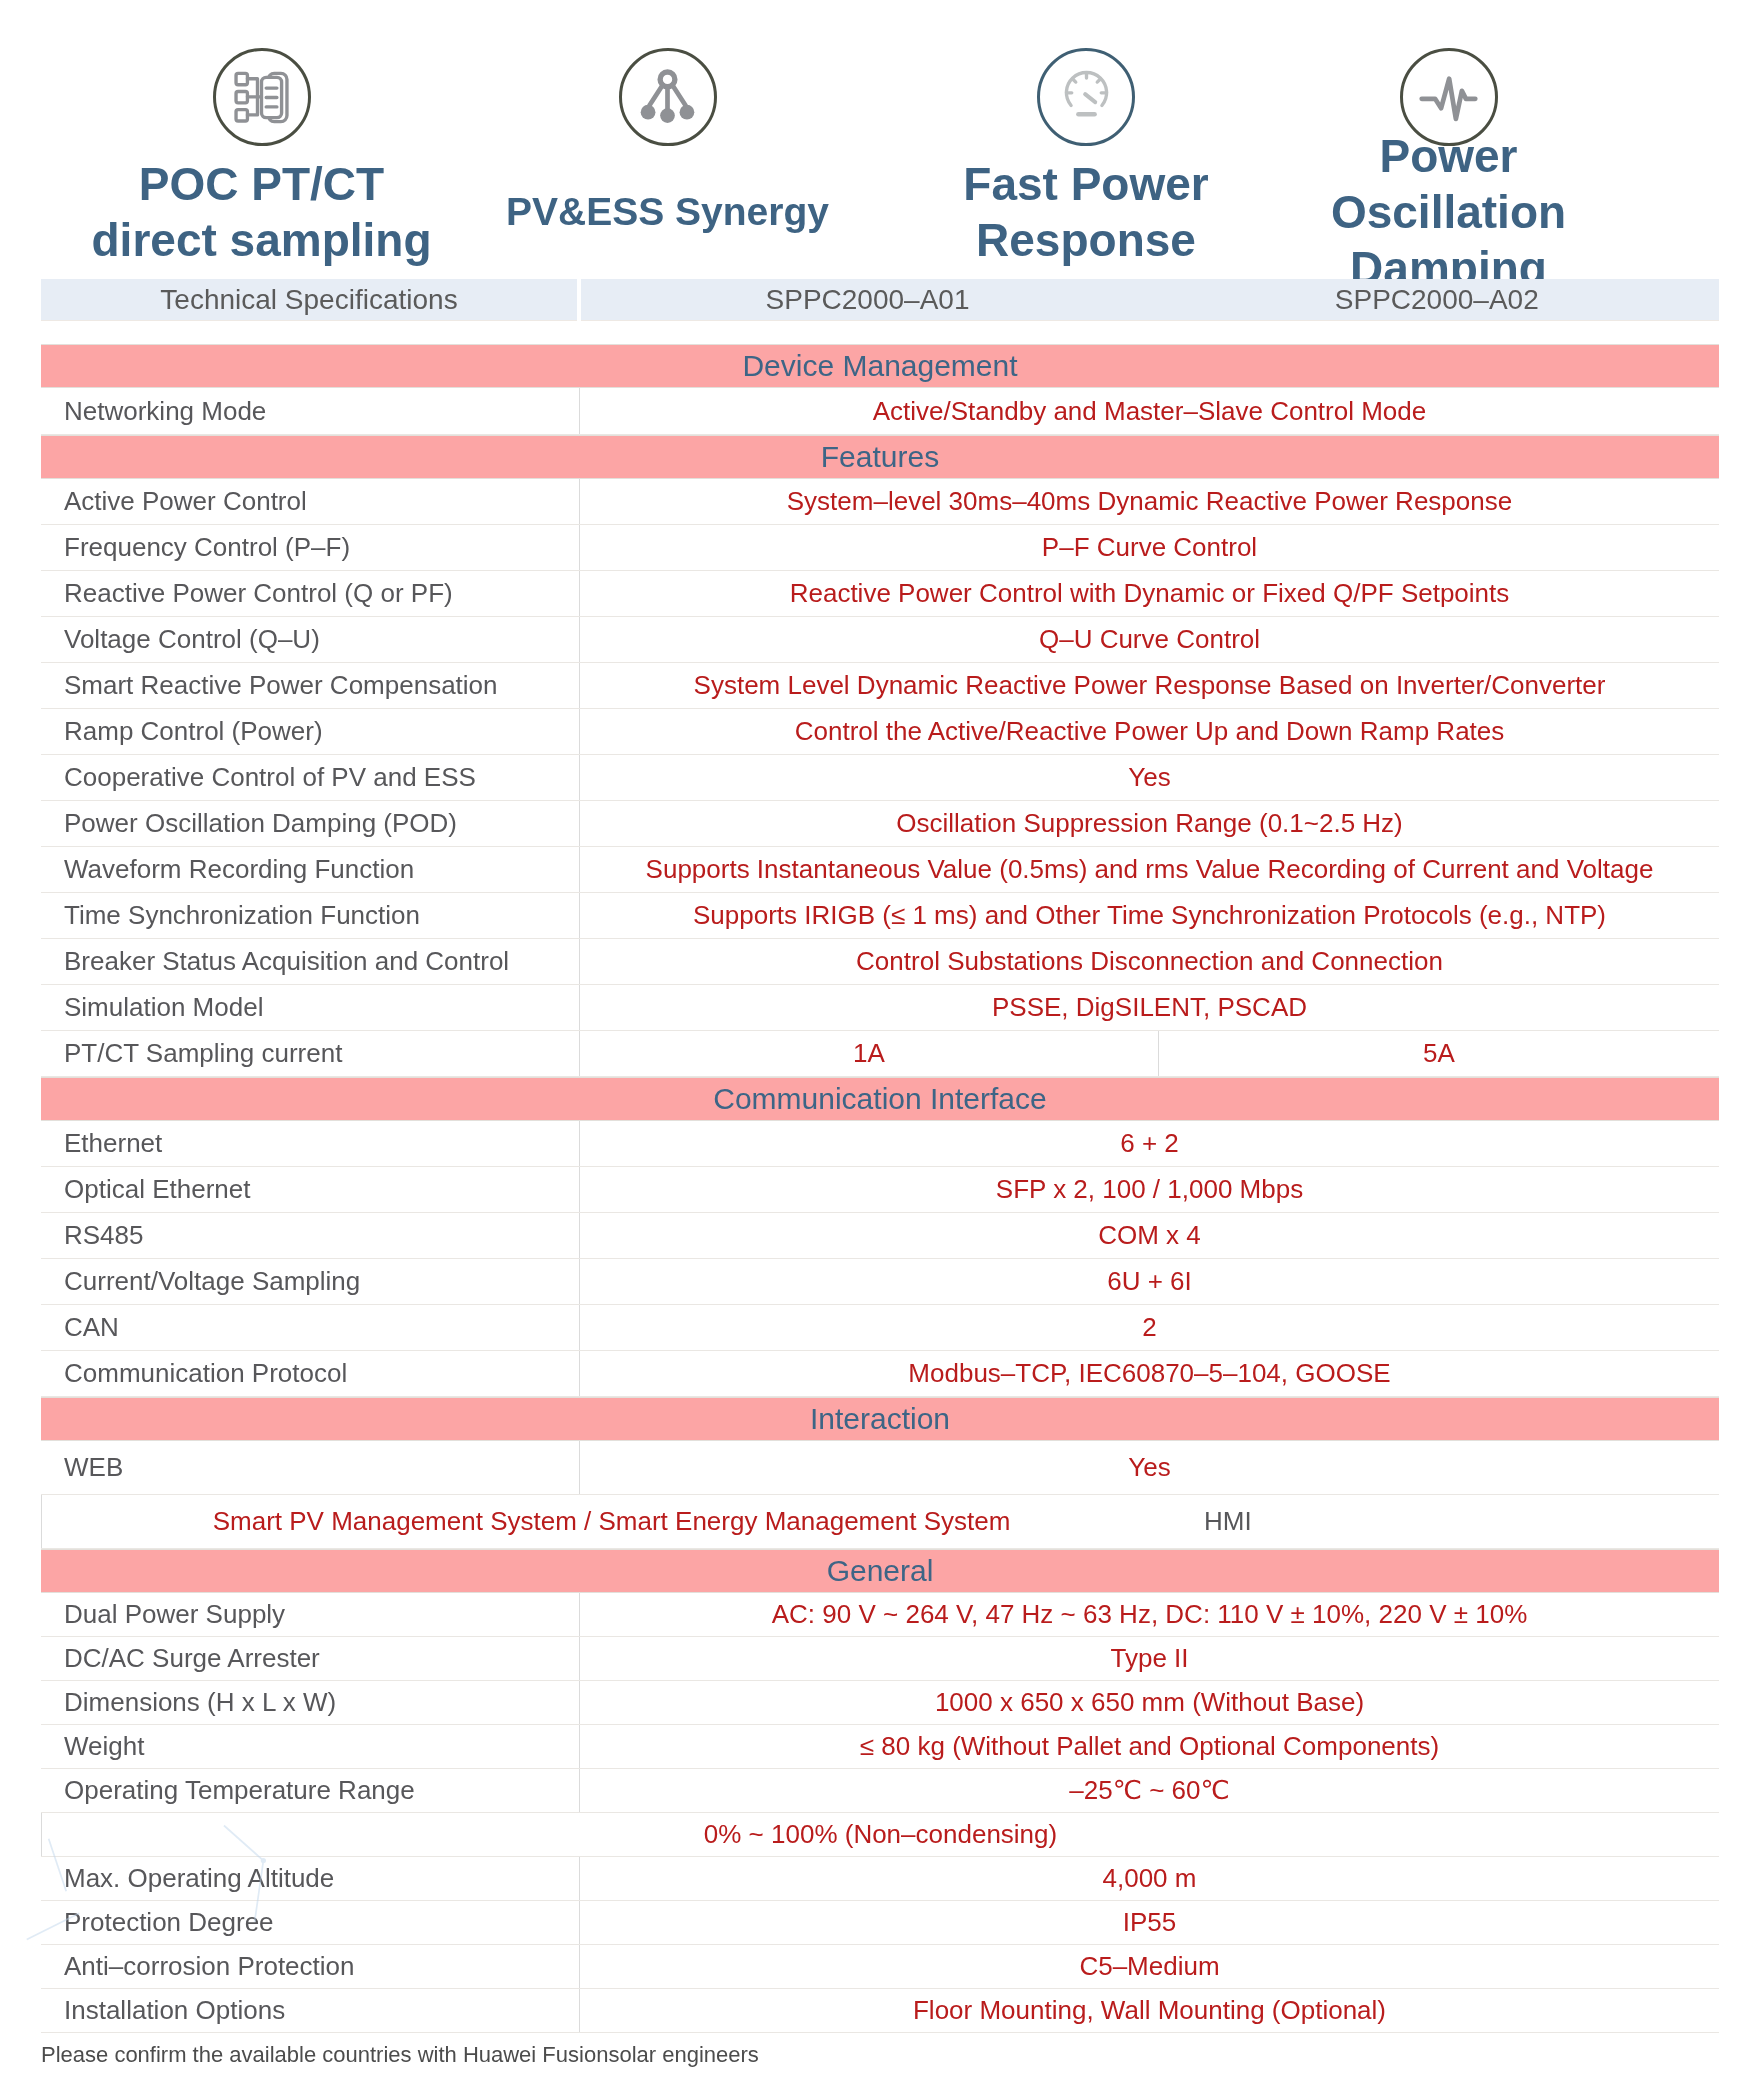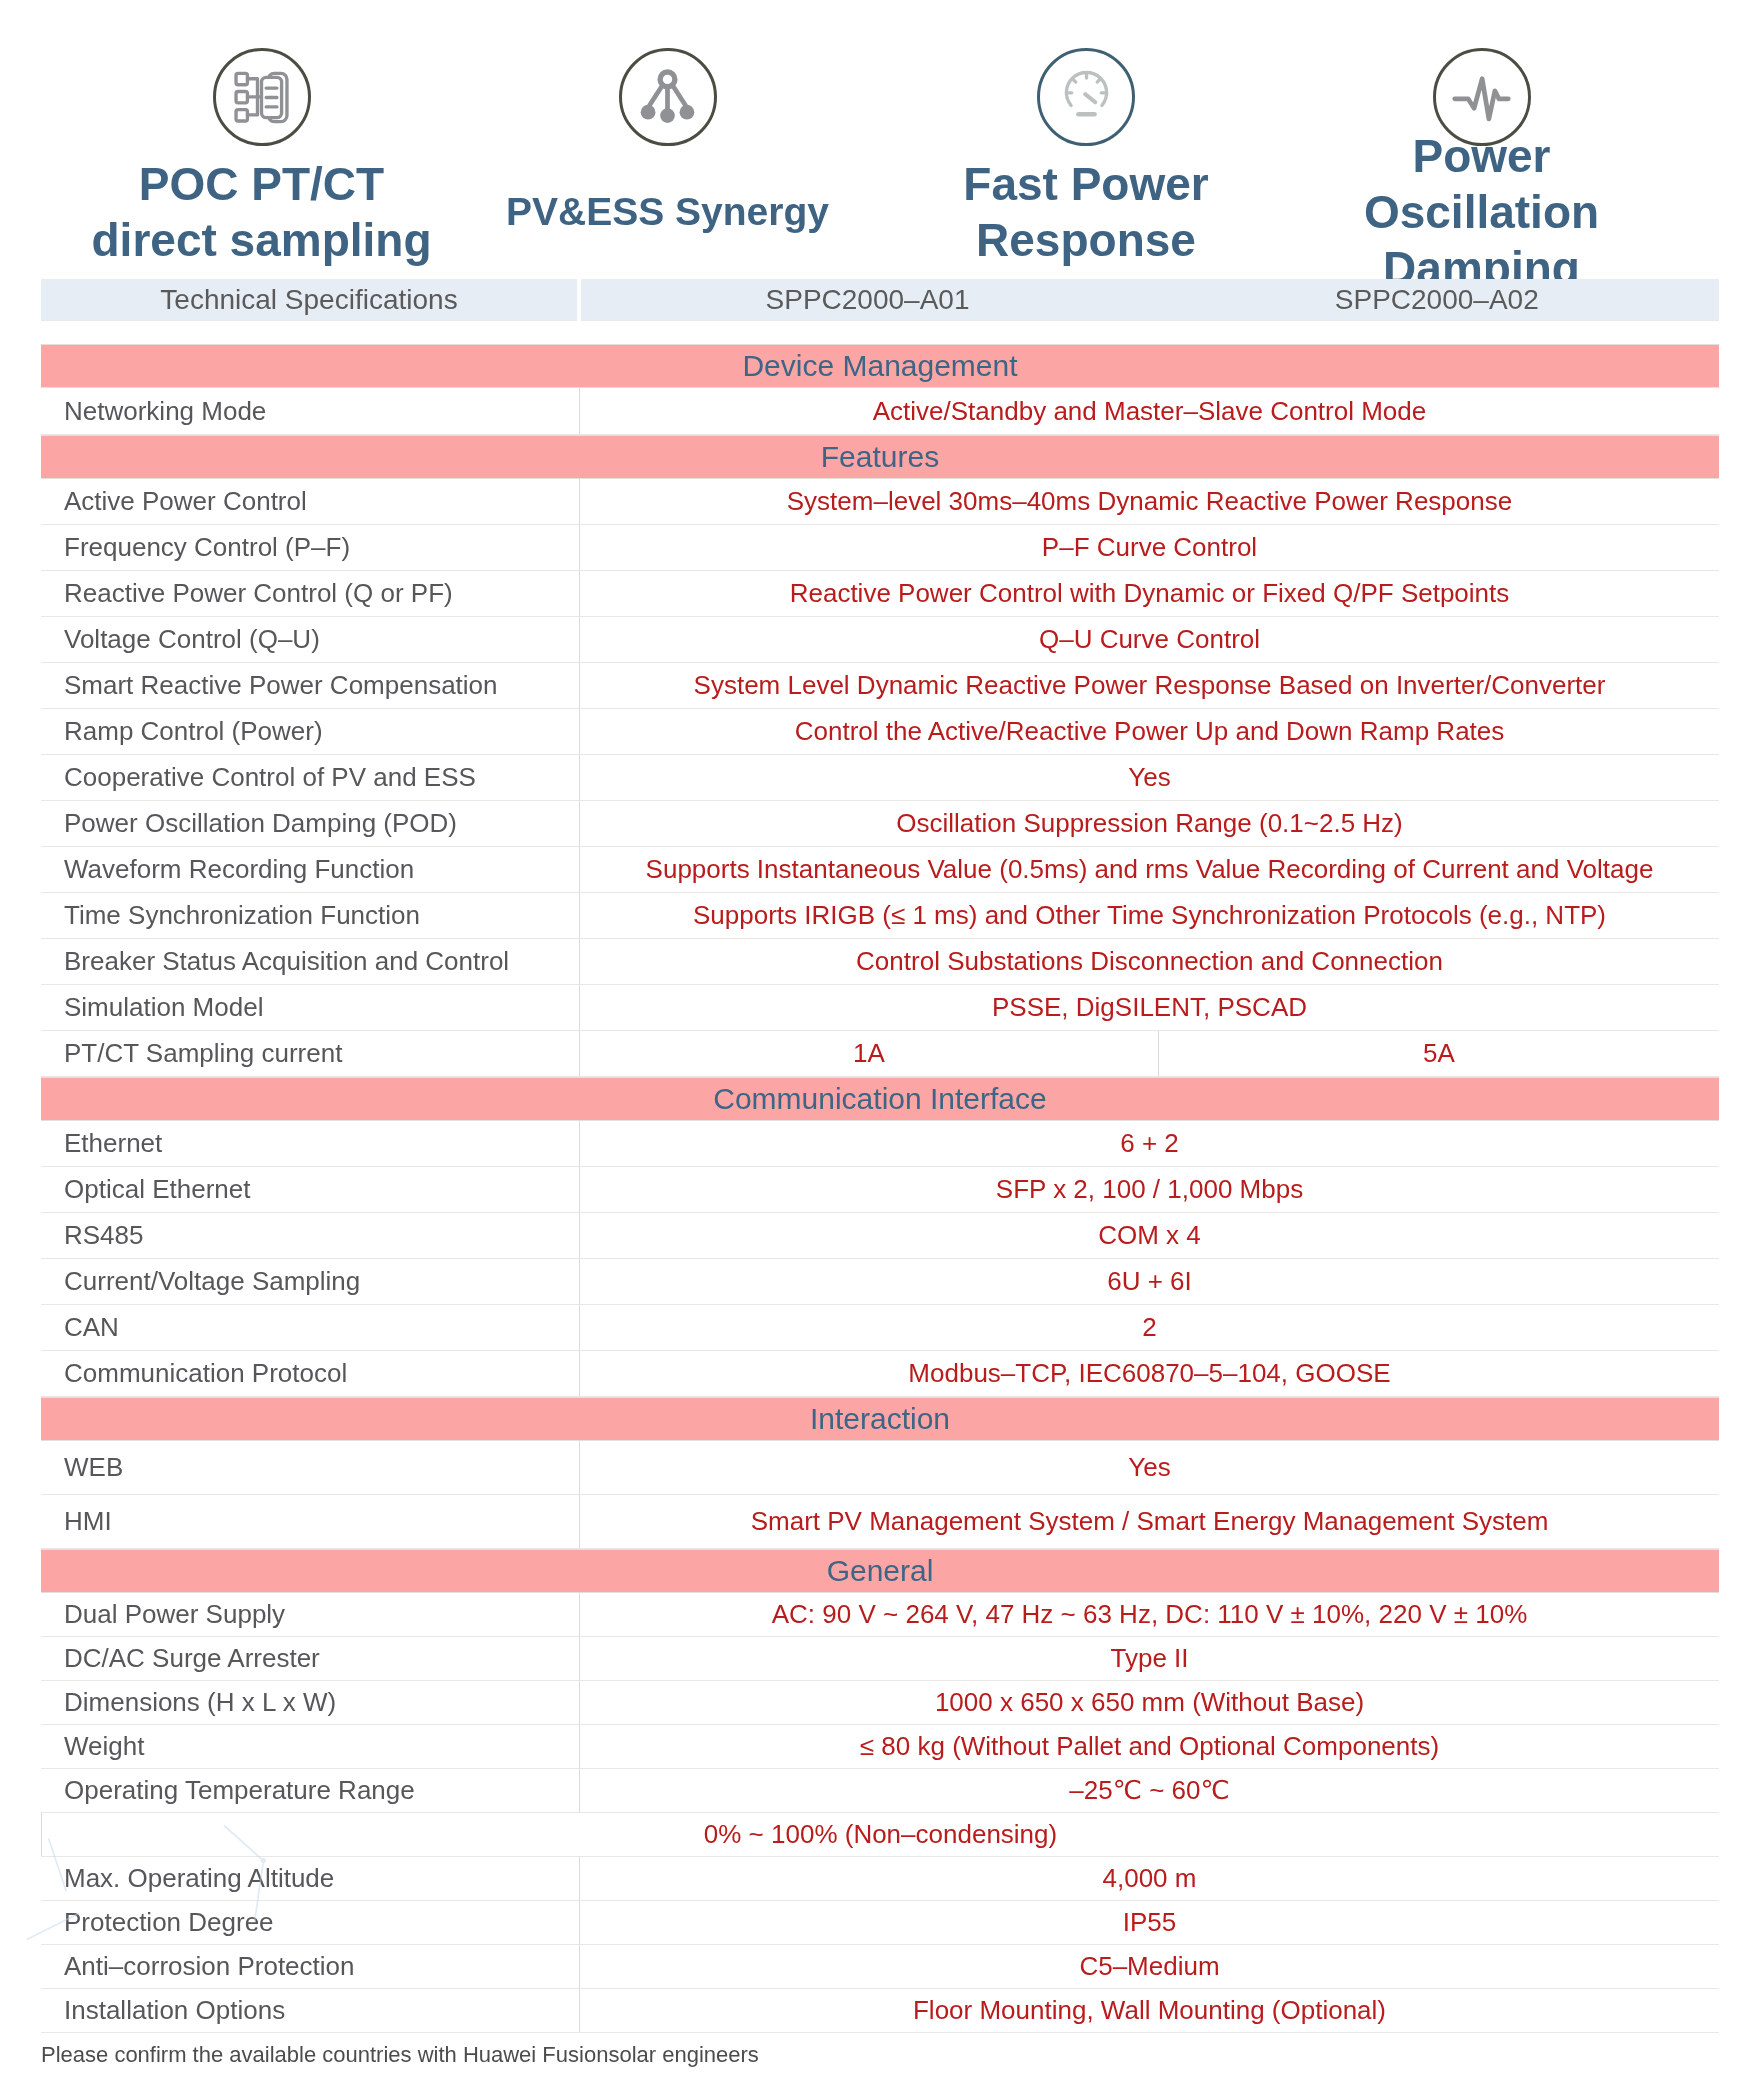--- a/index.html
+++ b/index.html
@@ -24,21 +24,21 @@
   .f3 .circle { border-color: #3f5f73; }
   .flabel {
     margin-top: 16px; height: 100px;
     display: flex; align-items: center; justify-content: center;
     text-align: center; font-weight: bold; font-size: 46px;
     line-height: 1.22; color: #3e6383;
   }
   .f1 { left: 77px;  width: 369px; }  .f1 .flabel { width: 344px; }
   .f2 { left: 492px; width: 351px; }  .f2 .flabel { width: 351px; font-size: 39px; }
   .f3 { left: 928px; width: 316px; } .f3 .flabel { width: 263px; }
-  .f4 { left: 1297px; width: 369px; } .f4 .flabel { width: 351px; }
+  .f4 { left: 1264px; width: 369px; } .f4 .flabel { width: 351px; }
 
   
   .spec-table { position: absolute; left: 41px; top: 279px; width: 1678px; }
   .thead { display: flex; height: 42px; margin-bottom: 23px; }
   .th {
     background: #e7edf5; color: #5a5a5a; font-size: 28px;
     display: flex; align-items: center; justify-content: center;
     border-bottom: 1.8px solid #eee9e4;
   }
   .th.c1 { width: 536px; margin-right: 3.5px; text-align: right; }
@@ -237,22 +237,22 @@
             <div class="cell value">Modbus–TCP, IEC60870–5–104, GOOSE</div>
           </div>
         </section>
         <section class="section sec-3">
           <div class="band">Interaction</div>
           <div class="row">
             <div class="cell label">WEB</div>
             <div class="cell value">Yes</div>
           </div>
           <div class="row">
+            <div class="cell value">Smart PV Management System / Smart Energy Management System</div>
             <div class="cell label">HMI</div>
-            <div class="cell value">Smart PV Management System / Smart Energy Management System</div>
           </div>
         </section>
         <section class="section sec-4">
           <div class="band">General</div>
           <div class="row">
             <div class="cell label">Dual Power Supply</div>
             <div class="cell value">AC: 90 V ~ 264 V, 47 Hz ~ 63 Hz, DC: 110 V ± 10%, 220 V ± 10%</div>
           </div>
           <div class="row">
             <div class="cell label">DC/AC Surge Arrester</div>

